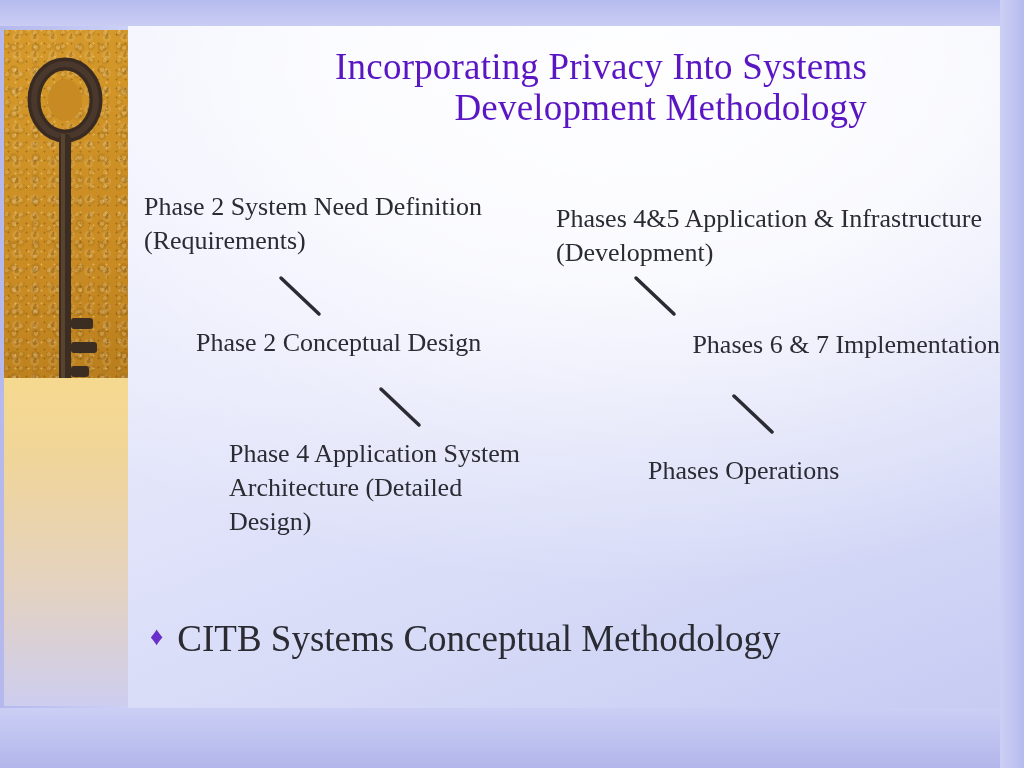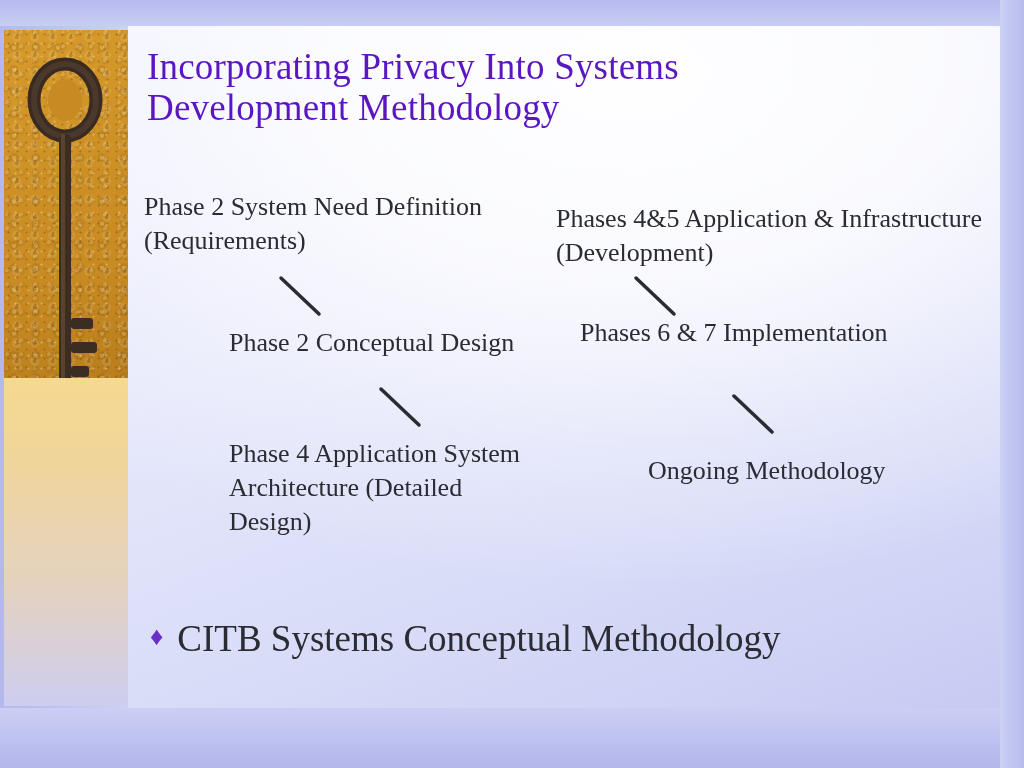--- a/index.html
+++ b/index.html
@@ -87,34 +87,35 @@
 
   
   .title {
     position: absolute;
     left: 147px; top: 46px;
     width: 720px;
     color: #5b16c4;
     font-size: 37px;
     line-height: 1.12;
     letter-spacing: 0.2px;
+    text-align: right;
   }
 
   
   .txt {
     position: absolute;
     color: #2b2b33;
     font-size: 26px;
     line-height: 1.30;
   }
   .blk-p1  { left: 144px; top: 190px; width: 380px; }
-  .blk-p2  { left: 196px; top: 326px; width: 330px; margin-left: 33px; }
+  .blk-p2  { left: 196px; top: 326px; width: 330px; }
   .blk-p3  { left: 229px; top: 437px; width: 300px; }
   .blk-p45 { left: 556px; top: 186px; width: 440px; margin-top: 16px; }
-  .blk-p67 { left: 580px; top: 316px; width: 420px; }
+  .blk-p67 { left: 580px; top: 328px; width: 420px; text-align: right; }
   .blk-ops { left: 648px; top: 454px; width: 340px; }
 
   
   .arrow { position: absolute; }
 
   
   .bullet-line {
     position: absolute;
     left: 150px; top: 618px;
     width: 840px;
@@ -166,21 +167,21 @@
   <div class="cream-panel"></div>
 
   <div class="title">Incorporating Privacy Into Systems Development Methodology</div>
 
   <div class="txt blk-p1">Phase 2 System Need Definition (Requirements)</div>
   <div class="txt blk-p2">Phase 2 Conceptual Design</div>
   <div class="txt blk-p3">Phase 4 Application System Architecture (Detailed Design)</div>
 
   <div class="txt blk-p45">Phases 4&amp;5 Application &amp; Infrastructure (Development)</div>
   <div class="txt blk-p67">Phases 6 &amp; 7 Implementation</div>
-  <div class="txt blk-ops">Ongoing Methodology</div>
+  <div class="txt blk-ops">Phases Operations</div>
 
   <svg class="arrow" style="left:275px; top:272px;" width="60" height="50">
     <line x1="6" y1="6" x2="44" y2="42" stroke="#2b2b33" stroke-width="3.5" stroke-linecap="round"></line>
   </svg>
   <svg class="arrow" style="left:375px; top:383px;" width="60" height="50">
     <line x1="6" y1="6" x2="44" y2="42" stroke="#2b2b33" stroke-width="3.5" stroke-linecap="round"></line>
   </svg>
   <svg class="arrow" style="left:630px; top:272px;" width="60" height="50">
     <line x1="6" y1="6" x2="44" y2="42" stroke="#2b2b33" stroke-width="3.5" stroke-linecap="round"></line>
   </svg>

